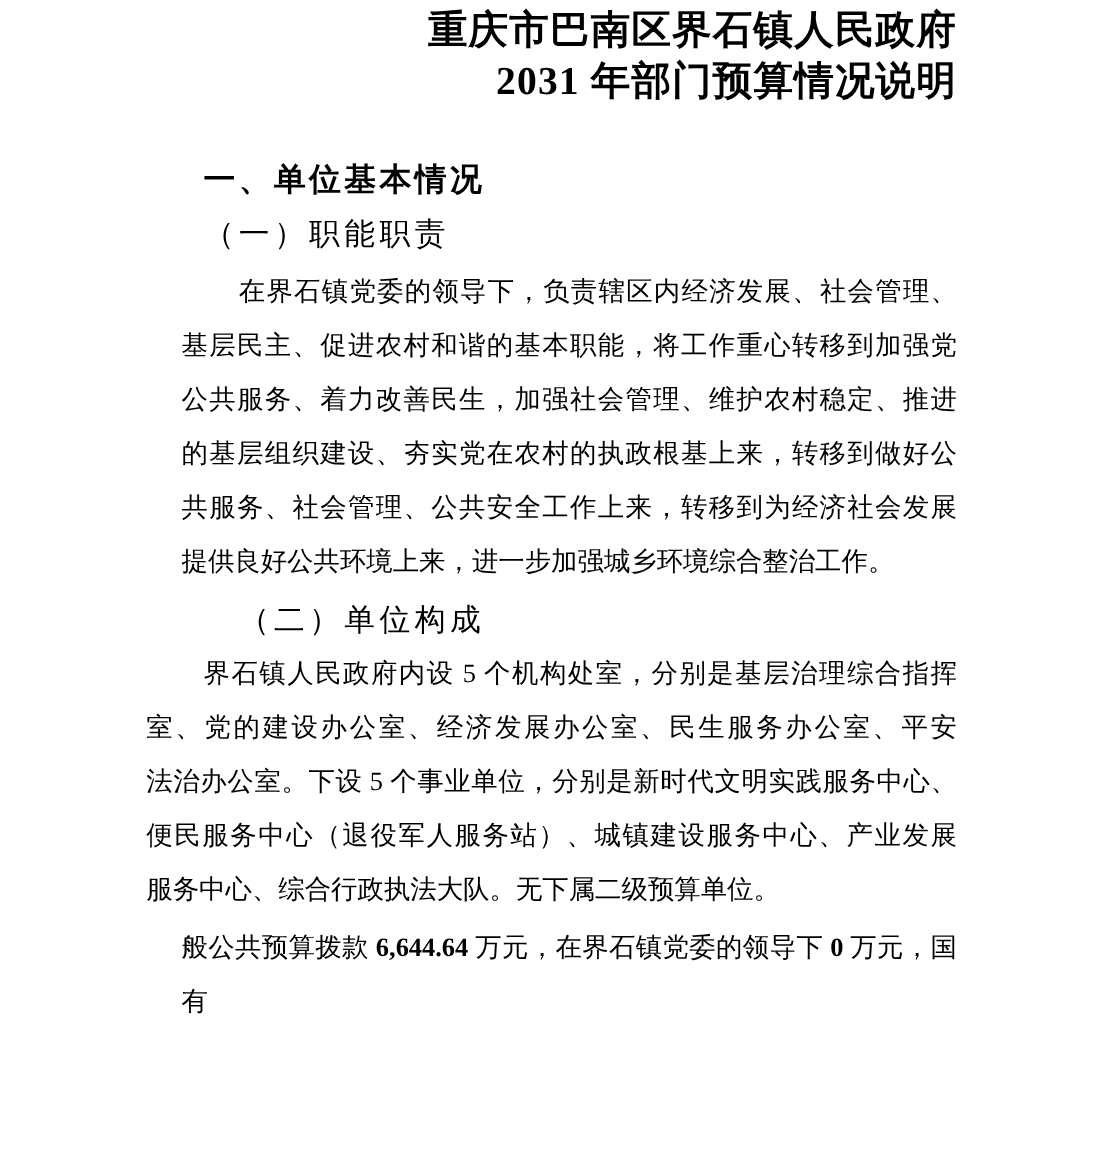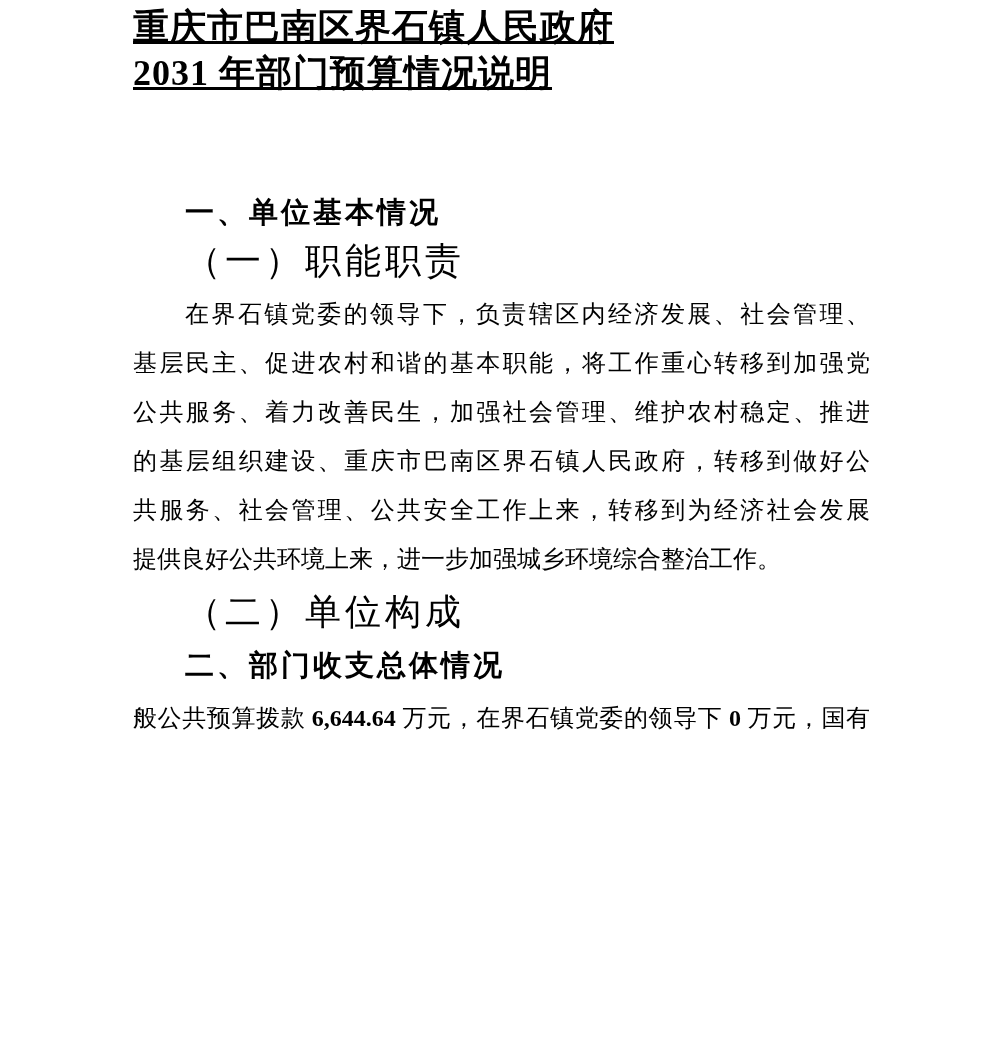--- a/index.html
+++ b/index.html
@@ -16,57 +16,57 @@
   }
   .page {
     box-sizing: border-box;
     width: 1000px;
     height: 1053px;
     padding-left: 133px;
     padding-right: 130px;
   }
   .title-block {
     margin-top: 4px;
-    text-align: left;
-    text-decoration: underline;
+    text-align: right;
   }
   .title-line {
     font-size: 36px;
     line-height: 46px;
     font-weight: bold;
     letter-spacing: 1px;
     font-family: "Liberation Serif", serif;
   }
   .h1 {
     font-family: "Liberation Sans", sans-serif;
     font-weight: bold;
     font-size: 29px;
     height: 49px;
     line-height: 49px;
     text-indent: 52px;
     letter-spacing: 3px;
     white-space: nowrap;
   }
   .h1-first {
-    margin-top: 92px;
+    margin-top: 44px;
   }
   .sub {
     font-family: "Liberation Serif", serif;
-    font-size: 36px;
+    font-size: 28px;
     height: 49px;
     line-height: 49px;
     text-indent: 52px;
     letter-spacing: 4px;
     white-space: nowrap;
   }
   .para {
     margin: 0;
   }
   .mt4 {
     margin-top: 4px;
+    margin-left: 32px;
   }
   .line {
     font-size: 24px;
     height: 49px;
     line-height: 49px;
     text-align: justify;
     text-align-last: justify;
   }
   .line.first {
     text-indent: 52px;
@@ -89,27 +89,33 @@
   </div>
 
   <div class="h1 h1-first">一、单位基本情况</div>
 
   <div class="sub">（一）职能职责</div>
 
   <div class="para mt4">
     <div class="line first">在界石镇党委的领导下，负责辖区内经济发展、社会管理、</div>
     <div class="line">基层民主、促进农村和谐的基本职能，将工作重心转移到加强党</div>
     <div class="line">公共服务、着力改善民生，加强社会管理、维护农村稳定、推进</div>
-    <div class="line">的基层组织建设、重庆市巴南区界石镇人民政府，转移到做好公</div>
+    <div class="line">的基层组织建设、夯实党在农村的执政根基上来，转移到做好公</div>
     <div class="line">共服务、社会管理、公共安全工作上来，转移到为经济社会发展</div>
     <div class="line end">提供良好公共环境上来，进一步加强城乡环境综合整治工作。</div>
   </div>
 
   <div class="sub mt4">（二）单位构成</div>
 
+  <div class="para">
+    <div class="line first">界石镇人民政府内设 5 个机构处室，分别是基层治理综合指挥</div>
+    <div class="line">室、党的建设办公室、经济发展办公室、民生服务办公室、平安</div>
+    <div class="line">法治办公室。下设 5 个事业单位，分别是新时代文明实践服务中心、</div>
+    <div class="line">便民服务中心（退役军人服务站）、城镇建设服务中心、产业发展</div>
+    <div class="line end">服务中心、综合行政执法大队。无下属二级预算单位。</div>
+  </div>
 
-  <div class="h1 mt4">二、部门收支总体情况</div>
 
   <div class="para mt4">
     <div class="line"><span>般公共预算拨款 </span><span class="b">6,644.64</span><span> 万元，在界石镇党委的领导下 </span><span class="b">0</span><span> 万元，国有</span></div>
   </div>
 
 </div>
 
 </body></html>

